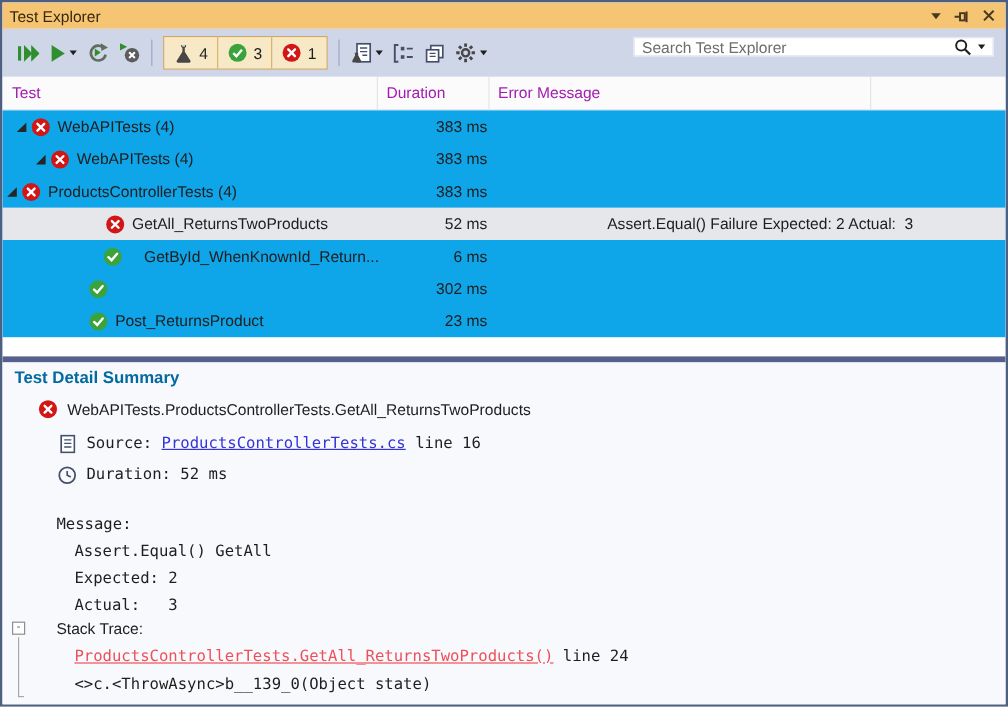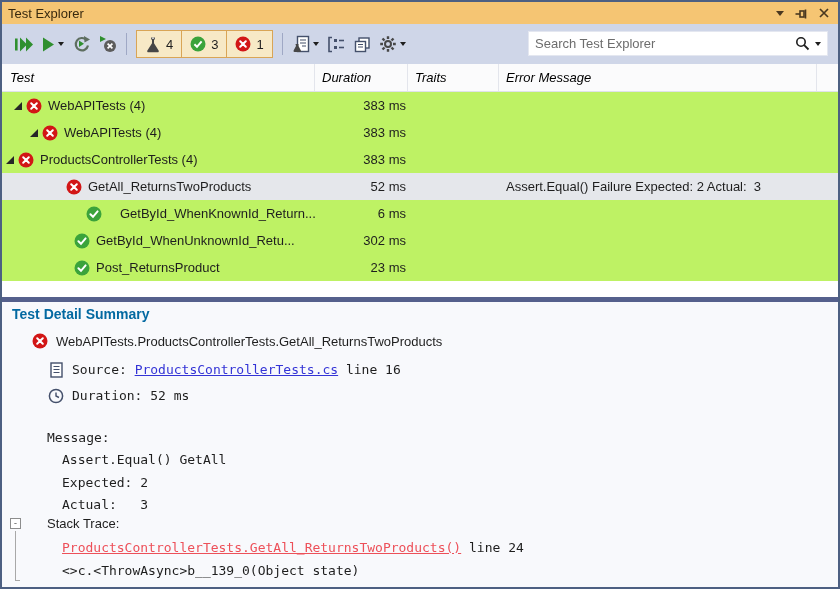--- a/index.html
+++ b/index.html
@@ -24,40 +24,40 @@
   .tool-btn { height:26px; display:flex; align-items:center; padding:0 4px; gap:3px; }
   .tool-btn svg { display:block; }
   .caret-sm { width:0; height:0; border-left:3.5px solid transparent; border-right:3.5px solid transparent;
               border-top:4px solid #1e1e1e; }
   .tool-sep { width:1px; height:22px; background:#9fa8c5; margin:0 5px; }
   .chip-group { display:flex; margin:0 4px; border:1px solid #d9a556; }
   .chip { display:flex; align-items:center; gap:5px; padding:0 8px; height:26px;
           background:#f7e9c6; border-right:1px solid #d9a556; }
   .chip:last-child { border-right:none; }
   .chip .num { font-size:13px; color:#1e1e1e; }
-  .searchbox { position:absolute; right:10px; top:7px; width:300px; height:25px; background:#ffffff;
+  .searchbox { position:absolute; right:10px; top:7px; width:300px; height:16px; background:#ffffff;
                border:1px solid #e4e7f0; display:flex; }
   .searchbox input { flex:1; border:none; outline:none; font-family:"Liberation Sans",sans-serif;
                      font-size:13px; color:#1e1e1e; padding:0 6px; background:transparent; }
   .searchbox input::placeholder { color:#6d6d6d; opacity:1; }
   .search-tools { display:flex; align-items:center; gap:5px; padding-right:6px; }
 
   
   .grid-header { position:absolute; left:0; top:62px; width:836px; height:28px; background:#fbfbfc;
                  border-bottom:1px solid #dfe2ea; display:flex; align-items:center; }
   .gh-cell { height:100%; display:flex; align-items:center; padding-left:8px;
-             border-right:1px solid #e3e5ec; color:#000000;font-style:italic; }
+             border-right:1px solid #e3e5ec; color:#a21caf; }
   .gh-test { width:313px; }
   .gh-duration { width:93px; padding-left:7px; }
   .gh-traits { width:91px; padding-left:7px; }
   .gh-error { width:318px; padding-left:7px; }
   .gh-last { flex:1; border-right:none; }
 
   
-  .tree { position:absolute; left:0; top:90px; width:836px; height:189px; background:#bef264; }
+  .tree { position:absolute; left:0; top:90px; width:836px; height:189px; background:#0ea5e9; }
   .trow { display:flex; align-items:center; height:27px; width:100%; }
   .trow.selected { background:#e5e7eb; }
   .t-name-cell { width:313px; display:flex; align-items:center; height:100%; overflow:hidden; }
   .t-dur-cell { width:93px; text-align:right; padding-right:2px; white-space:pre; }
   .t-traits-cell { width:91px; }
   .t-err-cell { flex:1; padding-left:7px; white-space:pre; overflow:hidden; }
   .expander { width:16px; height:16px; flex:0 0 16px; display:flex; align-items:center; justify-content:center; }
   .status-icon { width:16px; height:16px; flex:0 0 16px; margin-right:6px; }
   .t-label { white-space:nowrap; }
 
@@ -198,21 +198,20 @@
           <path d="M9.2 9.2 L13.5 13.5" stroke="#1e1e1e" stroke-width="1.8"></path>
         </svg>
         <span class="caret-sm"></span>
       </span>
     </span>
   </div>
 
   <div class="grid-header">
     <span class="gh-cell gh-test">Test</span>
     <span class="gh-cell gh-duration">Duration</span>
-    <span class="gh-cell gh-traits">Traits</span>
     <span class="gh-cell gh-error">Error Message</span>
     <span class="gh-cell gh-last"></span>
   </div>
 
   <div class="tree" id="tree">
       <div class="trow">
         <div class="t-name-cell" style="padding-left: 8px;">
           <span class="expander">
             <svg width="10" height="10" viewBox="0 0 10 10">
               <polygon points="9,1 9,9 1,9" fill="#262626"></polygon>
@@ -256,21 +255,21 @@
             <circle cx="8" cy="8" r="7.5" fill="#d21616"></circle>
             <path d="M5.2 5.2 L10.8 10.8 M10.8 5.2 L5.2 10.8" stroke="#ffffff" stroke-width="2" fill="none" stroke-linecap="round"></path>
           </svg>
           <span class="t-label">ProductsControllerTests (4)</span>
         </div>
         <div class="t-dur-cell">383 ms</div>
         <div class="t-traits-cell"></div>
         <div class="t-err-cell"></div>
       </div>
       <div class="trow selected">
-        <div class="t-name-cell" style="padding-left: 48px;">
+        <div class="t-name-cell" style="padding-left: 70px;">
           <span class="expander"></span>
           <svg viewBox="0 0 16 16" class="status-icon">
             <circle cx="8" cy="8" r="7.5" fill="#d21616"></circle>
             <path d="M5.2 5.2 L10.8 10.8 M10.8 5.2 L5.2 10.8" stroke="#ffffff" stroke-width="2" fill="none" stroke-linecap="round"></path>
           </svg>
           <span class="t-label">GetAll_ReturnsTwoProducts</span>
         </div>
         <div class="t-dur-cell">52 ms</div>
         <div class="t-traits-cell"></div>
         <div class="t-err-cell">Assert.Equal() Failure Expected: 2 Actual:  3</div>
@@ -288,21 +287,20 @@
         <div class="t-traits-cell"></div>
         <div class="t-err-cell"></div>
       </div>
       <div class="trow">
         <div class="t-name-cell" style="padding-left: 56px;">
           <span class="expander"></span>
           <svg viewBox="0 0 16 16" class="status-icon">
             <circle cx="8" cy="8" r="7.5" fill="#3ba33b"></circle>
             <path d="M4.4 8.3 L7 10.8 L11.6 5.4" stroke="#ffffff" stroke-width="2" fill="none" stroke-linecap="round"></path>
           </svg>
-          <span class="t-label">GetById_WhenUnknownId_Retu...</span>
         </div>
         <div class="t-dur-cell">302 ms</div>
         <div class="t-traits-cell"></div>
         <div class="t-err-cell"></div>
       </div>
       <div class="trow">
         <div class="t-name-cell" style="padding-left: 56px;">
           <span class="expander"></span>
           <svg viewBox="0 0 16 16" class="status-icon">
             <circle cx="8" cy="8" r="7.5" fill="#3ba33b"></circle>

